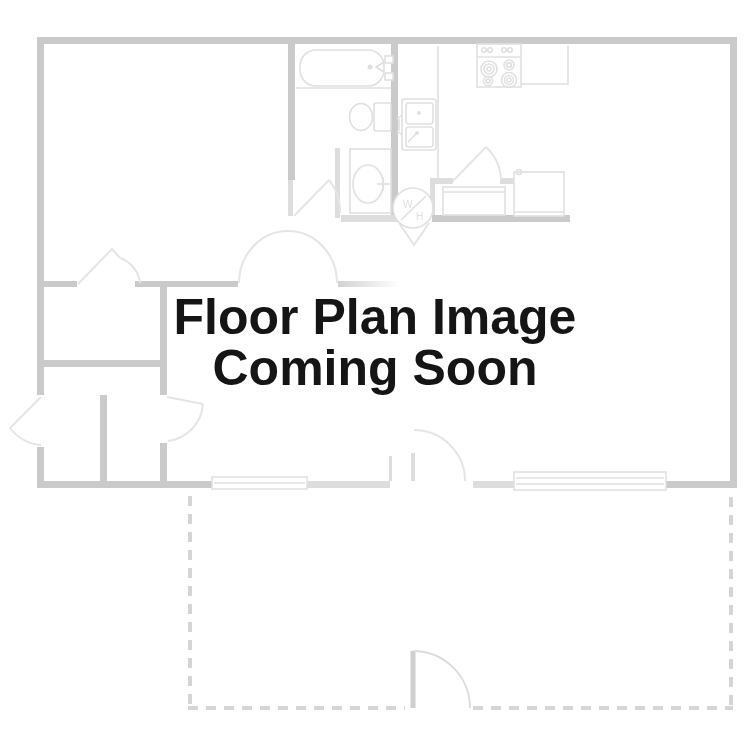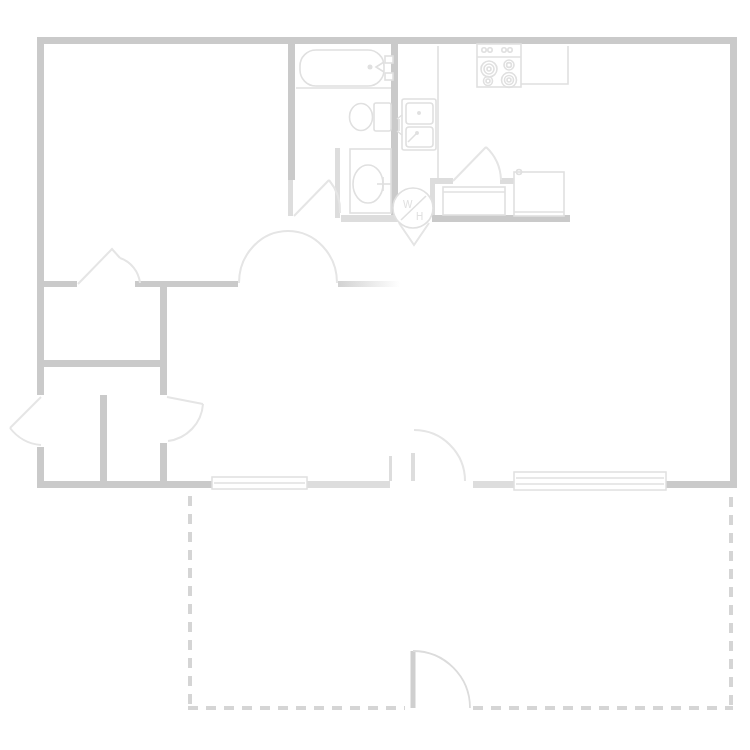--- a/index.html
+++ b/index.html
@@ -206,14 +206,18 @@
       <line class="dash" x1="731" y1="497" x2="731" y2="706"></line>
       <line class="dash" x1="188" y1="708" x2="405" y2="708"></line>
       <line class="dash" x1="473" y1="708" x2="733" y2="708"></line>
       <g>
         <line x1="413" y1="708" x2="413" y2="651" stroke="#cfcfcf" stroke-width="5"></line>
         <path d="M413,651 A57,57 0 0 1 470,708" stroke="#dcdcdc" stroke-width="1.8" fill="none"></path>
       </g>
     </g>
   </svg>
 
+  <div class="placeholder">
+    <div>Floor Plan Image</div>
+    <div>Coming Soon</div>
+  </div>
 
 </div>
 
 </body></html>

